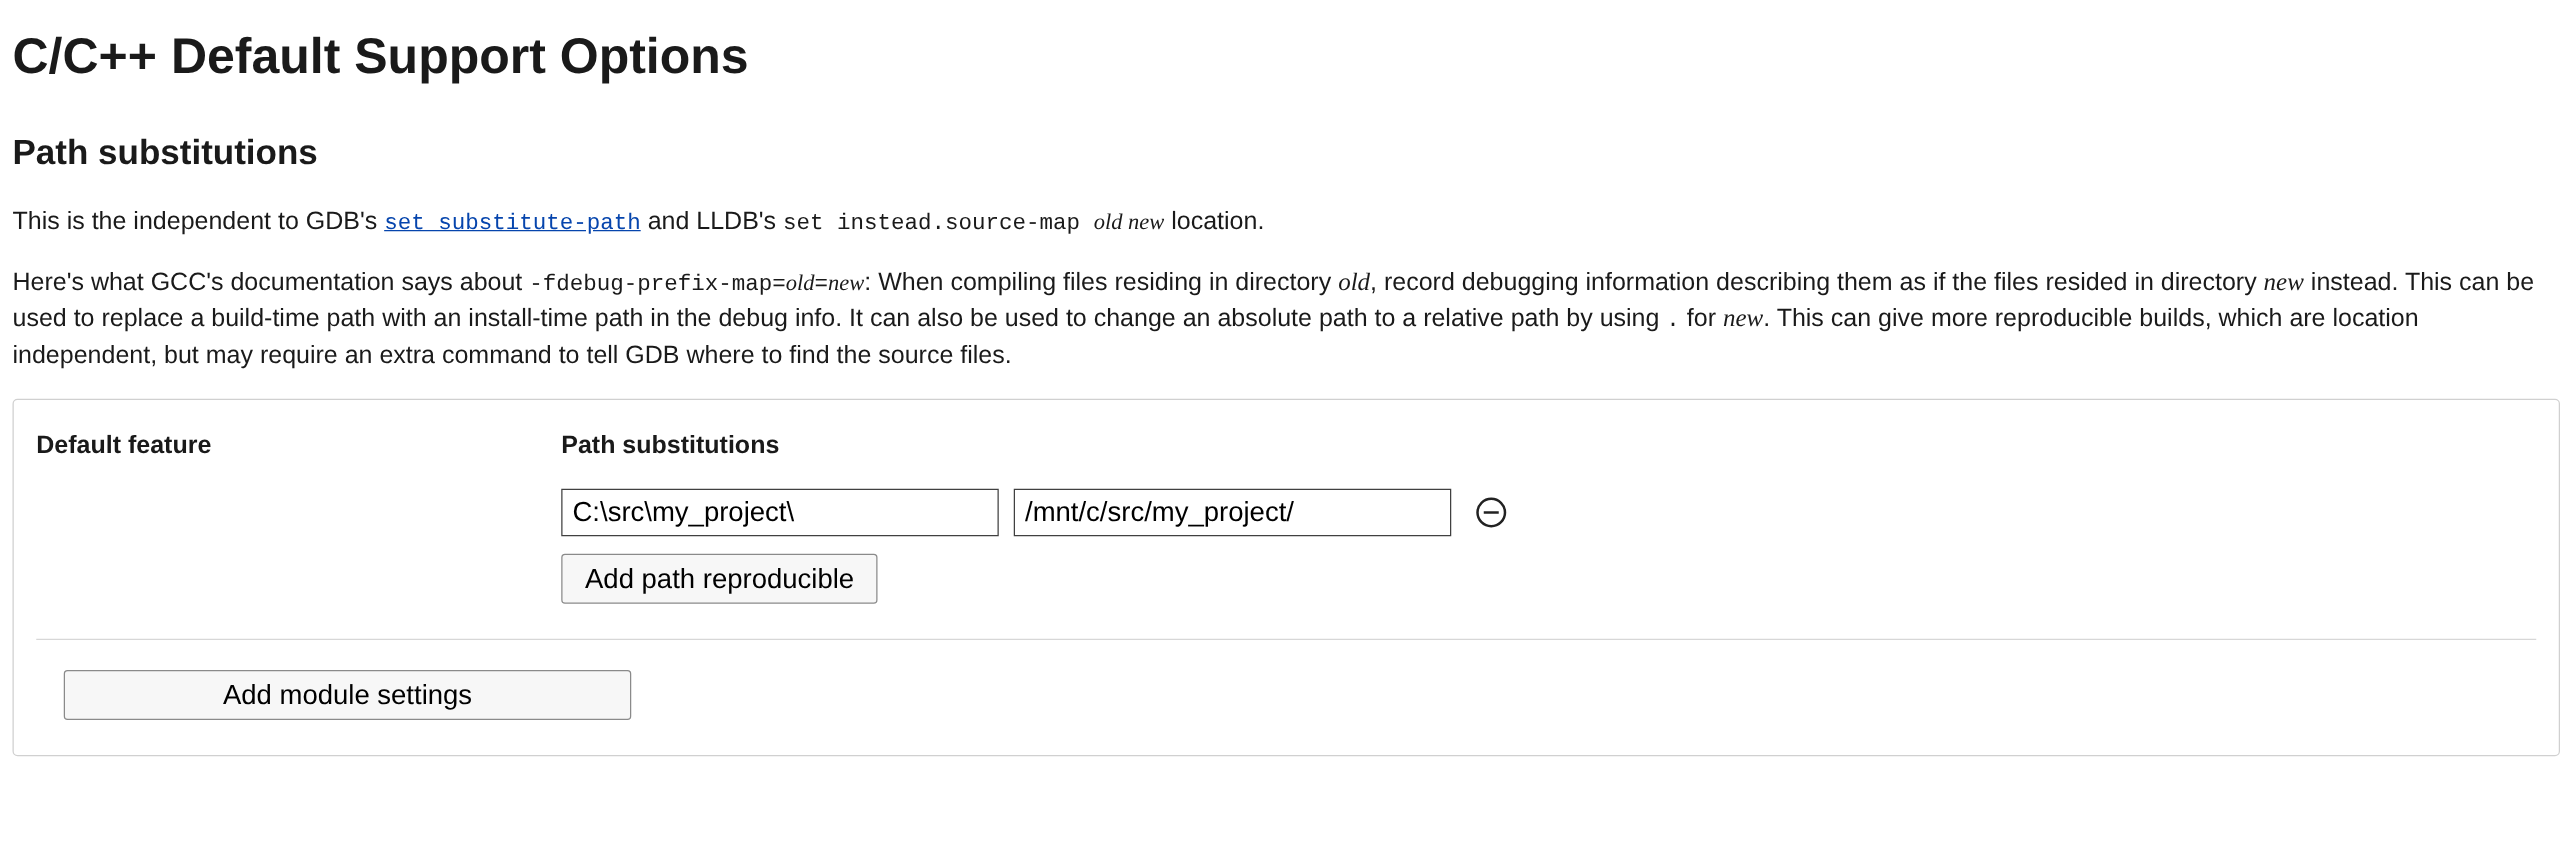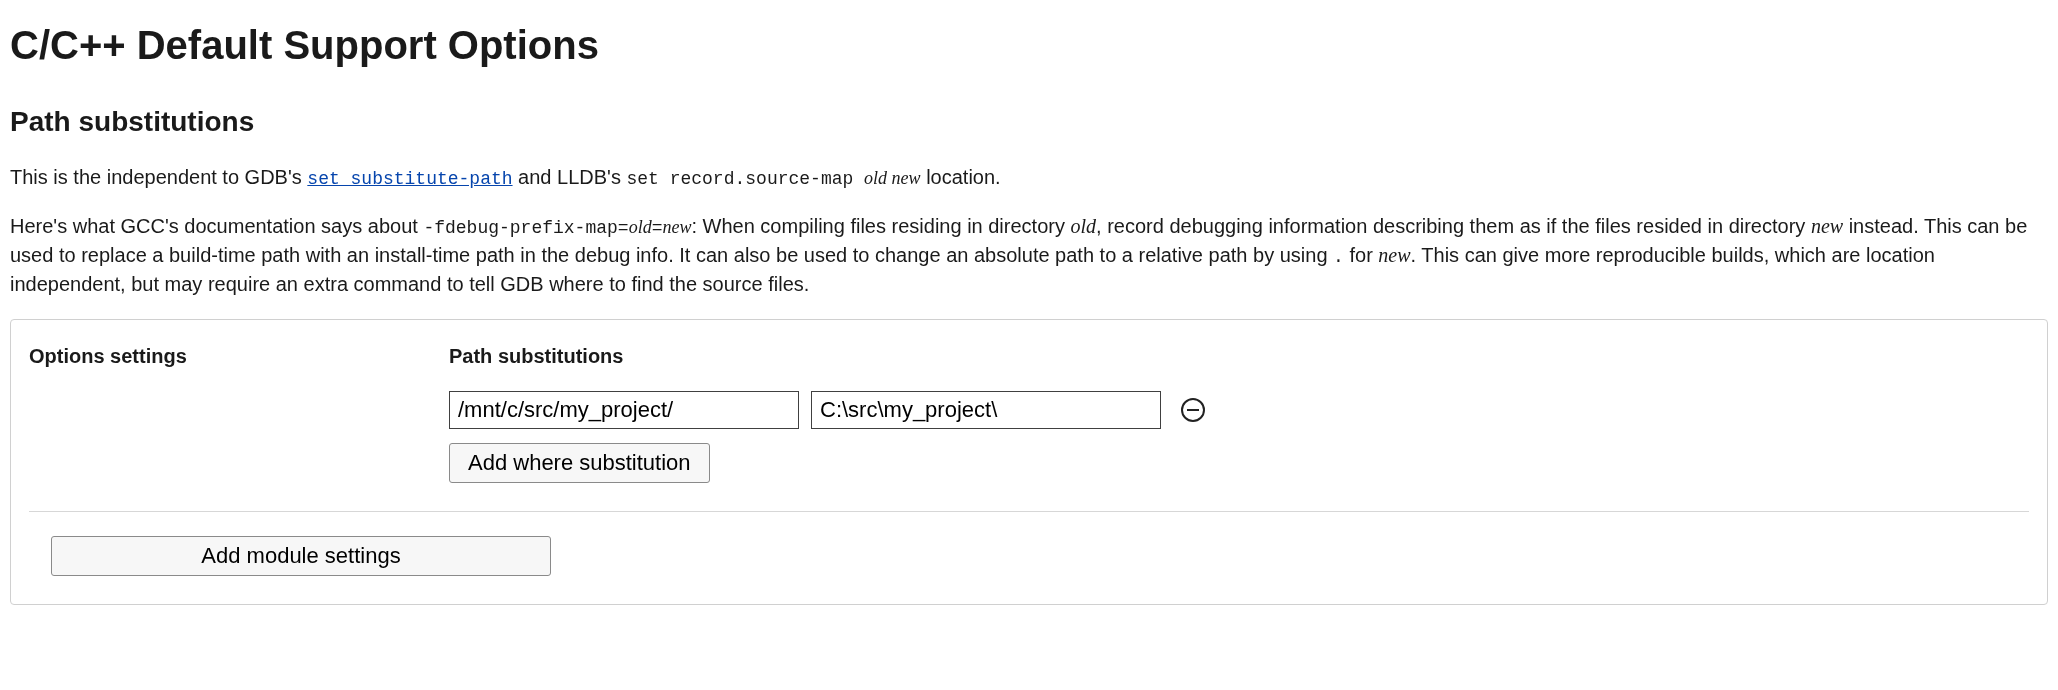--- a/index.html
+++ b/index.html
@@ -102,65 +102,65 @@
   hr.divider {
     border: none;
     border-top: 1px solid #d7d7d7;
     margin: 28px 0 24px 0;
   }
   .add-module-wrap {
     padding-left: 22px;
   }
   button.add-module-btn {
     font-size: 22px;
-    width: 500px;
+    width: 454px;
     padding: 6px 0;
     border: 1px solid #8a8a8a;
     background: #f7f7f7;
     border-radius: 3px;
     cursor: pointer;
     font-family: "Segoe UI", Arial, sans-serif;
   }
 </style>
 </head>
 <body>
 
 <div class="page">
   <h1>C/C++ Default Support Options</h1>
 
   <h2>Path substitutions</h2>
 
   <p>
-    <span>This is the independent to GDB's </span><a href="#" class="inline-link mono">set substitute-path</a><span> and LLDB's </span><span class="mono">set record.source-map </span><span class="mono ital">old</span><span class="mono ital"> new</span><span> location.</span>
+    <span>This is the independent to GDB's </span><a href="#" class="inline-link mono">set substitute-path</a><span> and LLDB's </span><span class="mono">set instead.source-map </span><span class="mono ital">old</span><span class="mono ital"> new</span><span> location.</span>
   </p>
 
   <p>
     <span>Here's what GCC's documentation says about </span><span class="mono">-fdebug-prefix-map=</span><span class="mono ital">old</span><span class="mono">=</span><span class="mono ital">new</span><span>: When compiling files residing in directory </span><span class="ital">old</span><span>, record debugging information describing them as if the files resided in directory </span><span class="ital">new</span><span> instead. This can be used to replace a build-time path with an install-time path in the debug info. It can also be used to change an absolute path to a relative path by using </span><span class="mono">.</span><span> for </span><span class="ital">new</span><span>. This can give more reproducible builds, which are location independent, but may require an extra command to tell GDB where to find the source files.</span>
   </p>
 
   <div class="panel">
     <div class="settings-row">
       <div class="left-col">
-        <span class="col-title">Options settings</span>
+        <span class="col-title">Default feature</span>
       </div>
       <div class="right-col">
         <span class="col-title">Path substitutions</span>
 
         <div class="subst-row">
+          <input type="text" class="subst-input" value="C:\src\my_project\" style="">
           <input type="text" class="subst-input" value="/mnt/c/src/my_project/" style="">
-          <input type="text" class="subst-input" value="C:\src\my_project\" style="">
           <button class="remove-btn" aria-label="Remove">
             <svg width="26" height="26" viewBox="0 0 26 26">
               <circle cx="13" cy="13" r="11" fill="none" stroke="#222" stroke-width="2"></circle>
               <line x1="7" y1="13" x2="19" y2="13" stroke="#222" stroke-width="2"></line>
             </svg>
           </button>
         </div>
 
-        <button class="std-btn">Add where substitution</button>
+        <button class="std-btn">Add path reproducible</button>
       </div>
     </div>
 
     <hr class="divider">
 
     <div class="add-module-wrap">
       <button class="add-module-btn">Add module settings</button>
     </div>
   </div>
 </div>

